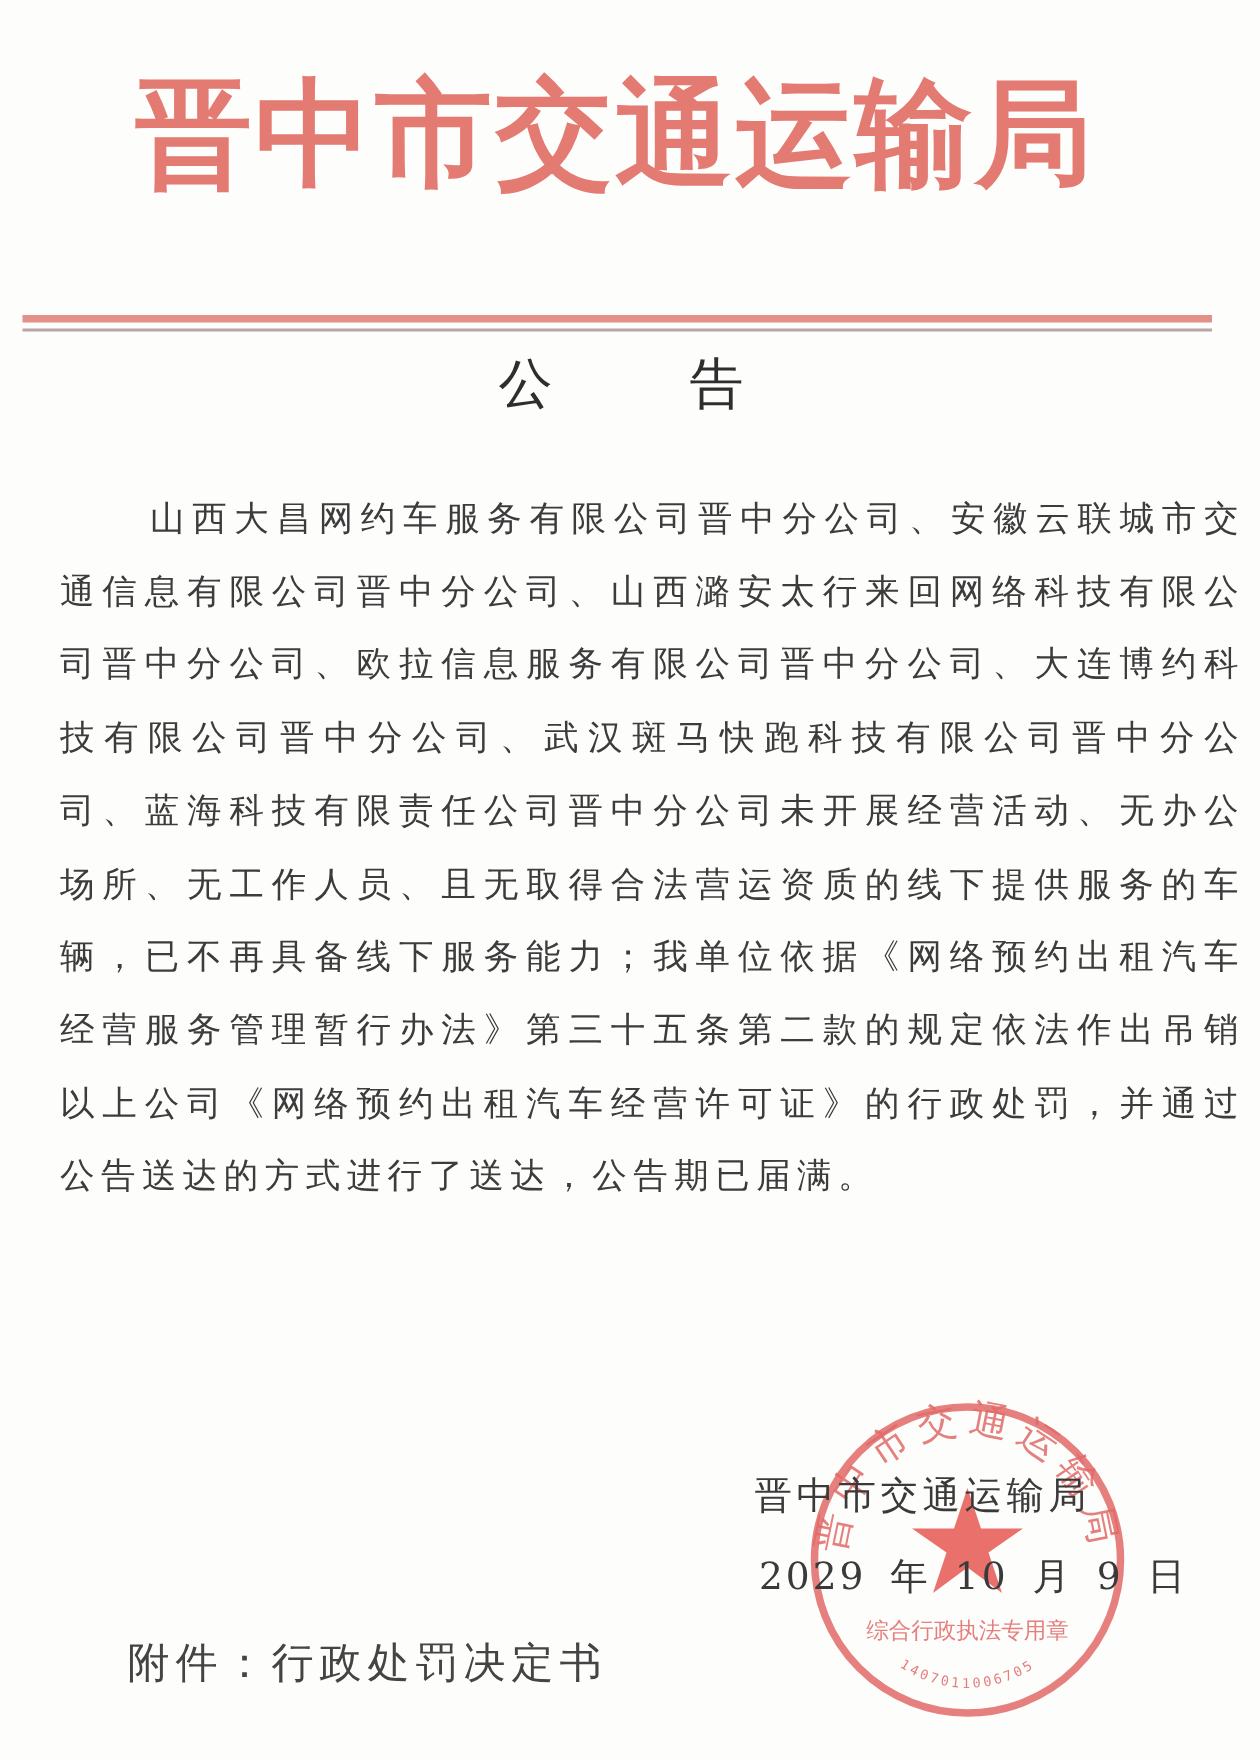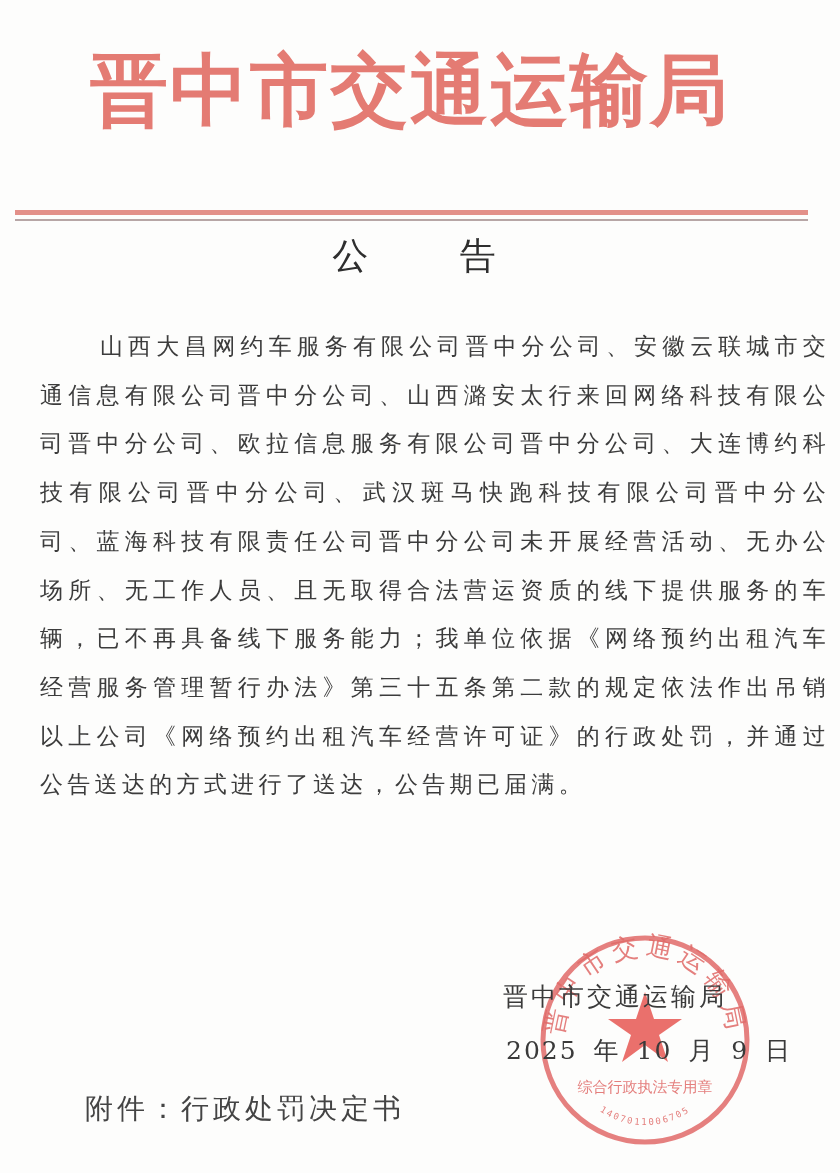--- a/index.html
+++ b/index.html
@@ -62,15 +62,15 @@
     <textPath href="#arcTop" startOffset="50%" text-anchor="middle">晋中市交通运输局</textPath>
   </text>
   <polygon points="110,62 119,89 147,89 124,105 133,132 110,115 87,132 96,105 73,89 101,89" fill="#e8605c" opacity="0.9"></polygon>
   <text x="110" y="162" text-anchor="middle" font-family="DejaVu Sans, sans-serif" font-size="15" fill="#e06a68" opacity="0.85">综合行政执法专用章</text>
   <text font-family="DejaVu Sans Mono, monospace" font-size="9" fill="#e06a68" opacity="0.85" letter-spacing="2">
     <textPath href="#arcBot" startOffset="50%" text-anchor="middle">1407011006705</textPath>
   </text>
 </svg>
 
 <div class="sign-org">晋中市交通运输局</div>
-<div class="sign-date">2025 年 10 月 9 日</div>
+<div class="sign-date">2029 年 10 月 9 日</div>
 
 <div class="attachment">附件：行政处罚决定书</div>
 
 </body></html>

